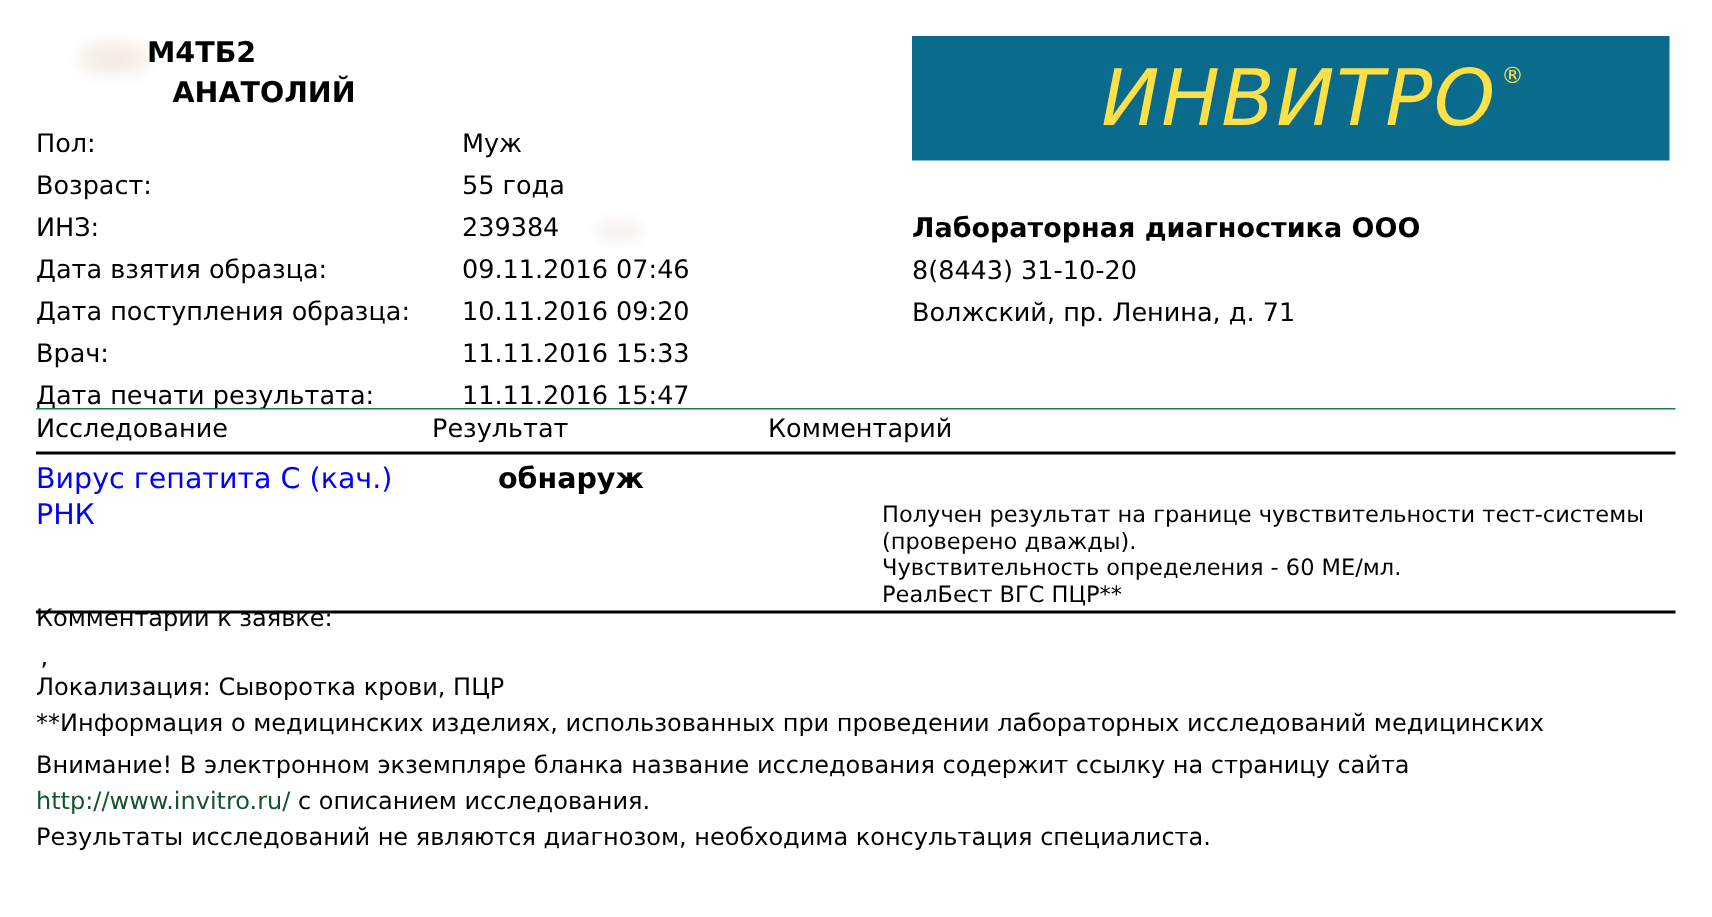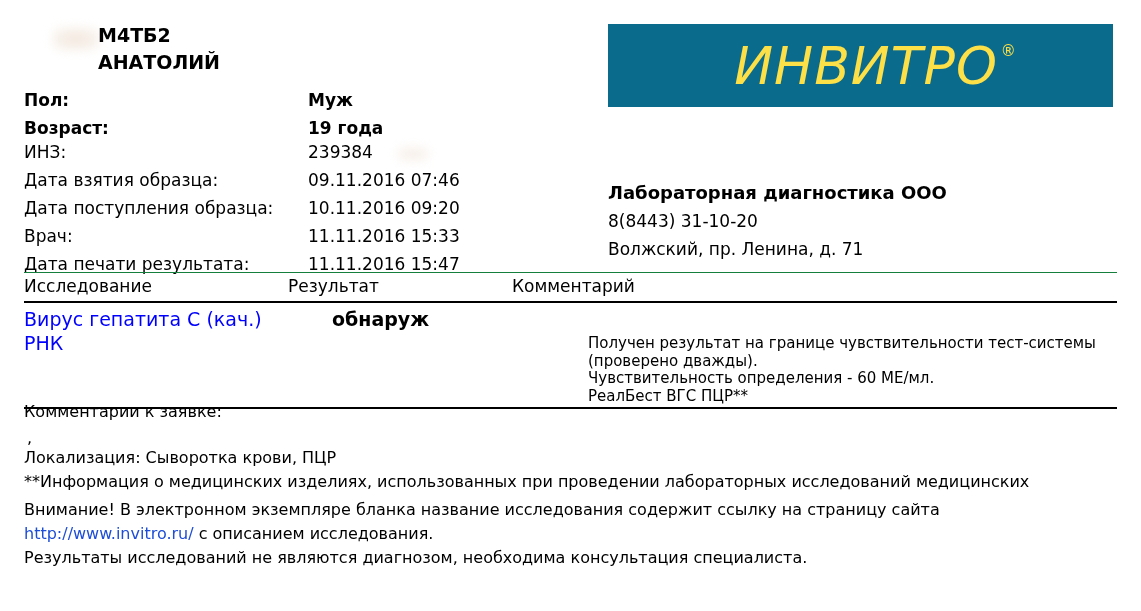--- a/index.html
+++ b/index.html
@@ -6,79 +6,79 @@
   .page{
     position:relative;
     width:1141px;height:597px;
     background:#ffffff;
     font-family:"DejaVu Sans","Liberation Sans",sans-serif;
     color:#000;
     overflow:hidden;
   }
   
   .patient-name{position:absolute;left:98px;top:22px;font-weight:bold;font-size:19px;line-height:27px;}
-  .patient-name .line2{}
+  .patient-name .line2{margin-left:17px;}
   .redaction{position:absolute;border-radius:8px;filter:blur(4px);
     background:radial-gradient(ellipse at center,#f3e8df 0%,#f8f2ec 60%,rgba(255,255,255,0) 100%);}
   .redaction.name{left:52px;top:27px;width:48px;height:24px;}
   .redaction.inz{left:396px;top:146px;width:34px;height:16px;opacity:.7;}
   
   .fields{position:absolute;left:24px;top:86px;font-size:17px;}
   .frow{display:flex;height:28px;align-items:flex-start;}
   .frow .lbl{width:284px;}
-  .frow.bold{font-weight:bold;align-items:center;}
+  .frow.bold{font-weight:normal;}
   
   .logo{position:absolute;left:608px;top:24px;width:505px;height:83px;
     display:flex;align-items:center;justify-content:center;}
   .logo-text{color:#fde047;font-style:italic;font-size:52px;letter-spacing:1px;line-height:1;padding-left:30px;}
   .logo-text sup{font-size:15px;font-style:normal;vertical-align:28px;margin-left:3px;}
   
   .labinfo{position:absolute;left:608px;top:139px;font-size:17px;line-height:28px;}
-  .labinfo .labname{font-weight:bold;font-size:18px;margin-top:40px;}
+  .labinfo .labname{font-weight:bold;font-size:18px;}
   
   .rtable{position:absolute;left:24px;top:272px;width:1093px;border-top:1px solid #15803d;}
   .thead{display:flex;font-size:17px;padding-top:3px;height:25px;border-bottom:2px solid #000;}
   .tbody{display:flex;padding-top:4px;min-height:65px;border-bottom:2px solid #000;padding-bottom:2px;gap:44px;}
   .col-test{width:264px;flex:0 0 auto;}
   .col-result{width:212px;flex:0 0 auto;}
   .col-comment{flex:1 1 auto;}
   .thead .col-comment{padding-left:12px;}
   .test-link{color:#0000ff;font-size:19px;line-height:24px;cursor:pointer;}
   .result-val{font-weight:bold;font-size:19px;line-height:24px;}
   .comment-lines{font-size:15px;line-height:17.5px;margin-top:28px;}
   
   .note{position:absolute;left:24px;font-size:16px;line-height:24px;}
   .n-comments{top:400px;}
   .n-comma{top:426px;left:27px;}
   .n-local{top:446px;}
   .n-devices{top:470px;}
   .n-attention{top:498px;width:1070px;}
   .n-disclaimer{top:546px;}
-  .url-link{color:#1d4ed8;cursor:pointer;}
+  .url-link{color:#14532d;cursor:pointer;}
 </style>
 </head>
 <body>
 
 <div class="page">
 
   <div class="redaction name"></div>
 
   <div class="patient-name">
     <div class="line1">М4ТБ2</div>
     <div class="line2">АНАТОЛИЙ</div>
   </div>
 
   <div class="fields">
     <div class="frow bold">
       <span class="lbl">Пол:</span>
       <span class="val">Муж</span>
     </div>
     <div class="frow bold">
       <span class="lbl">Возраст:</span>
-      <span class="val">19 года</span>
+      <span class="val">55 года</span>
     </div>
     <div class="frow">
       <span class="lbl">ИНЗ:</span>
       <span class="val">239384</span>
     </div>
     <div class="frow">
       <span class="lbl">Дата взятия образца:</span>
       <span class="val">09.11.2016 07:46</span>
     </div>
     <div class="frow">

